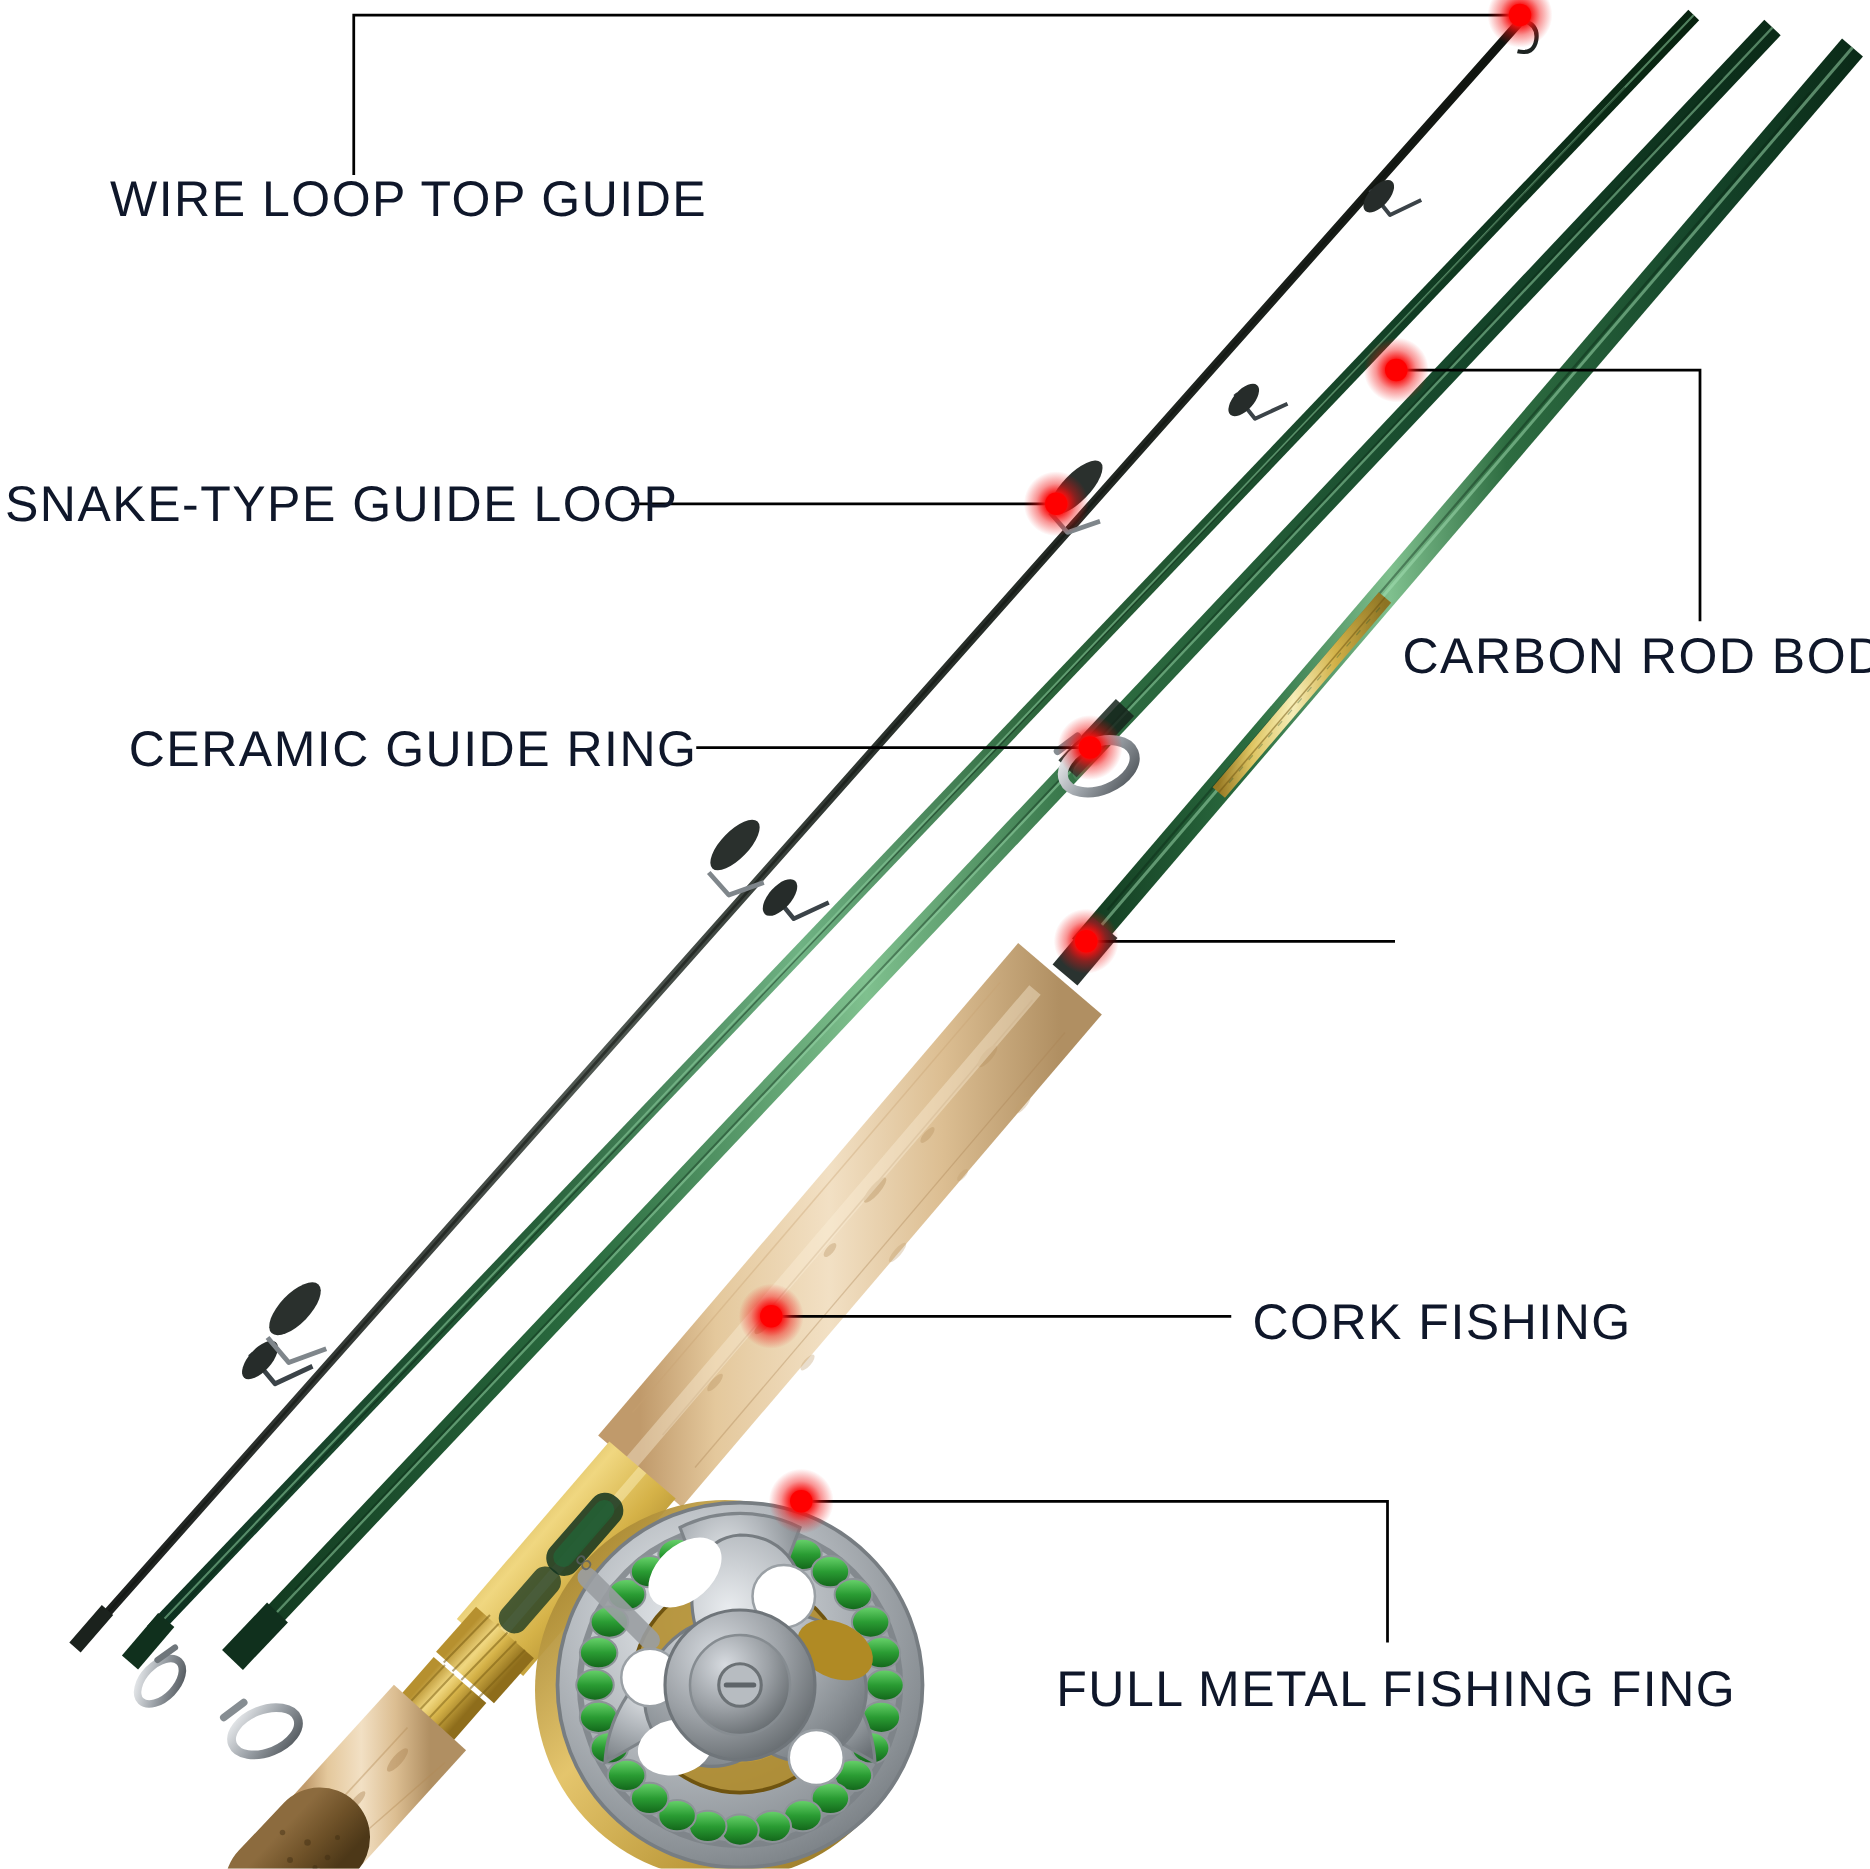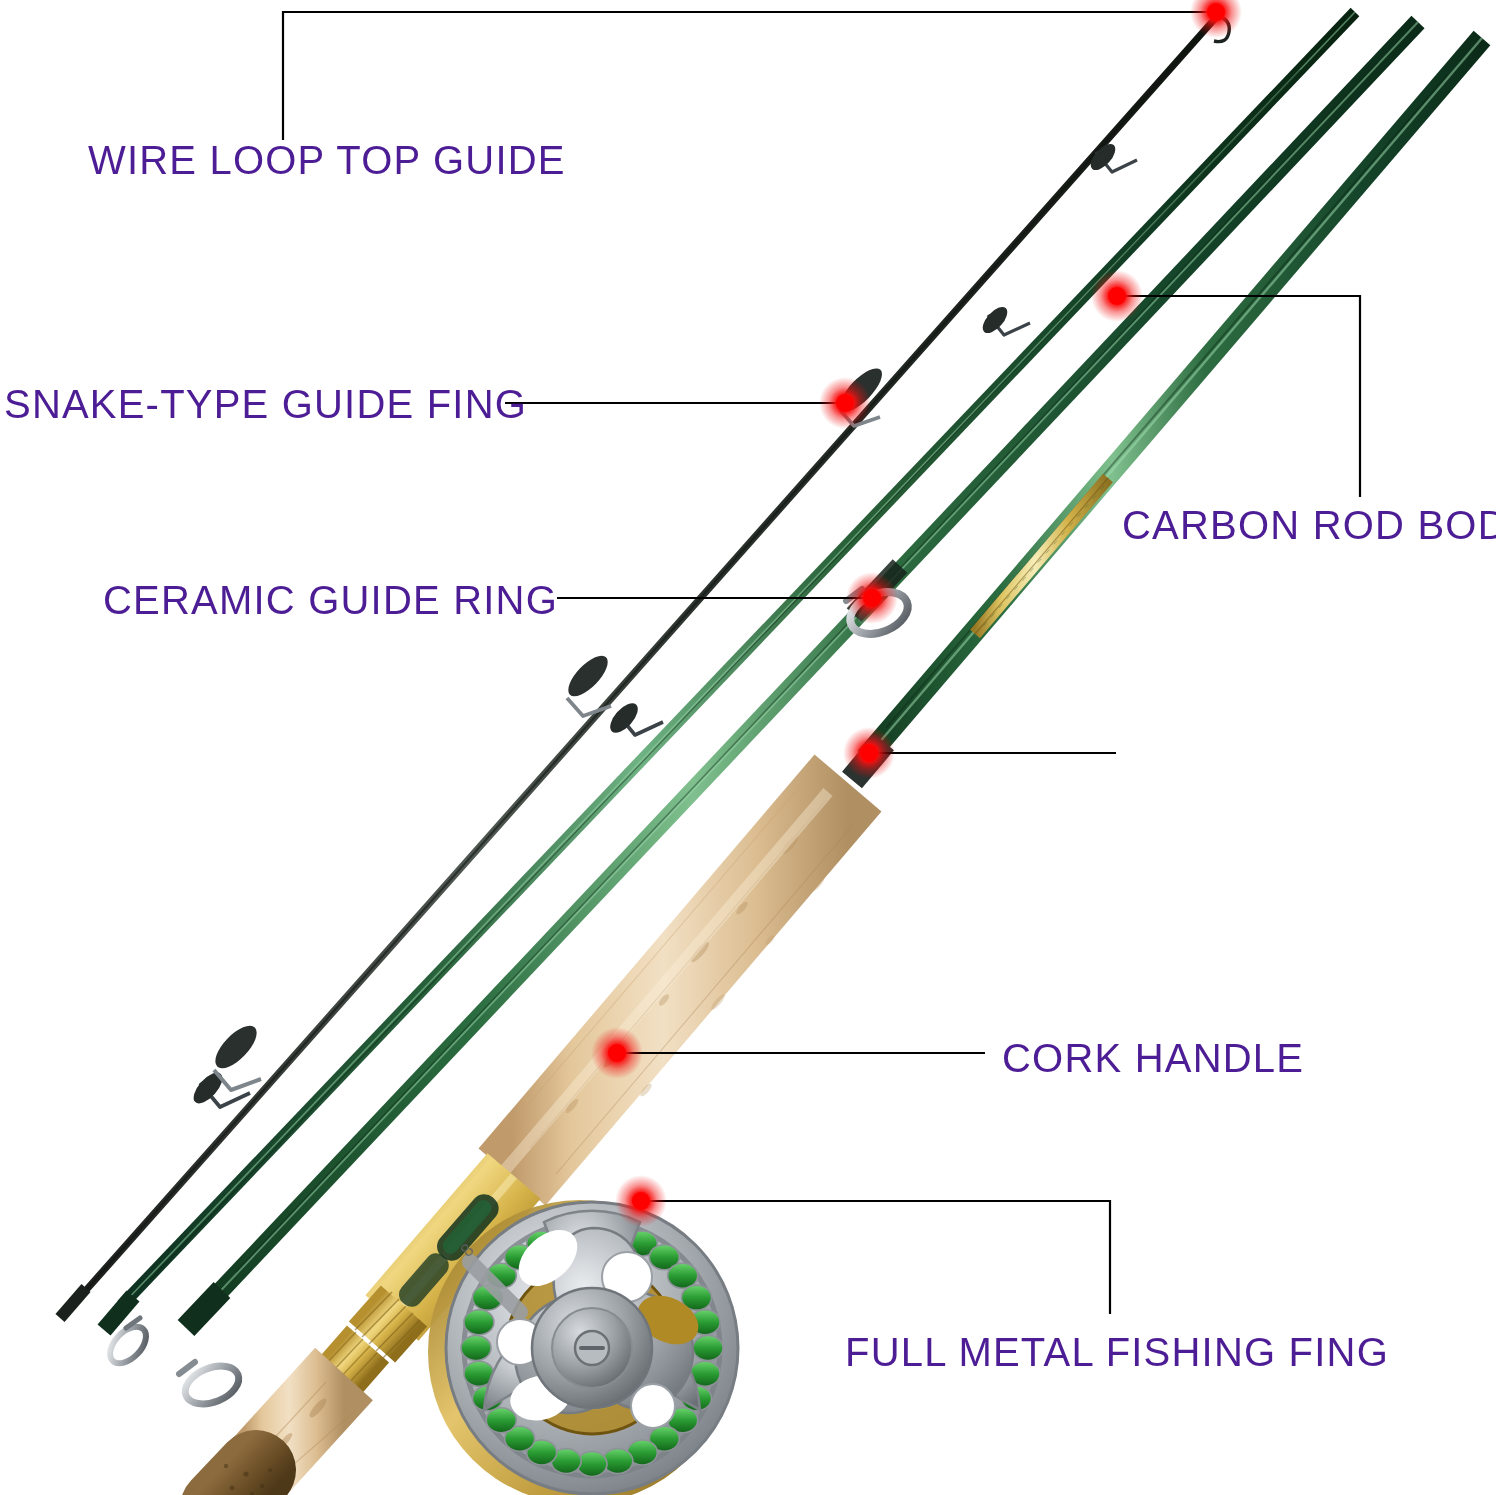--- a/index.html
+++ b/index.html
@@ -16,21 +16,21 @@
     font-family: "Liberation Sans", sans-serif;
   }
   #art {
     position: absolute;
     left: 0; top: 0;
     width: 1496px;
     height: 1495px;
   }
   .label {
     position: absolute;
-    color: #4c1d95;
+    color: #0f172a;
     font-family: "Liberation Sans", sans-serif;
     font-size: 40px;
     font-weight: 400;
     letter-spacing: 1.2px;
     white-space: nowrap;
     line-height: 1;
   }
   .lbl-wire      { left: 88px;   top: 140px; }
   .lbl-snake     { left: 4px;    top: 384px; }
   .lbl-ceramic   { left: 103px;  top: 580px; text-align: right; }
@@ -406,19 +406,19 @@
           <circle cx="617" cy="1053" r="9" fill="#ff0000"></circle>
         </g>
         <g>
           <circle cx="641" cy="1201" r="26" fill="url(#gDot)"></circle>
           <circle cx="641" cy="1201" r="9" fill="#ff0000"></circle>
         </g>
       </g>
   </svg>
 
   <div class="label lbl-wire">WIRE LOOP TOP GUIDE</div>
-  <div class="label lbl-snake">SNAKE-TYPE GUIDE FING</div>
+  <div class="label lbl-snake">SNAKE-TYPE GUIDE LOOP</div>
   <div class="label lbl-ceramic">CERAMIC GUIDE RING</div>
   <div class="label lbl-carbon">CARBON ROD BODY</div>
-  <div class="label lbl-cork">CORK HANDLE</div>
+  <div class="label lbl-cork">CORK FISHING</div>
   <div class="label lbl-reel">FULL METAL FISHING FING</div>
 
 </div>
 
 </body></html>

